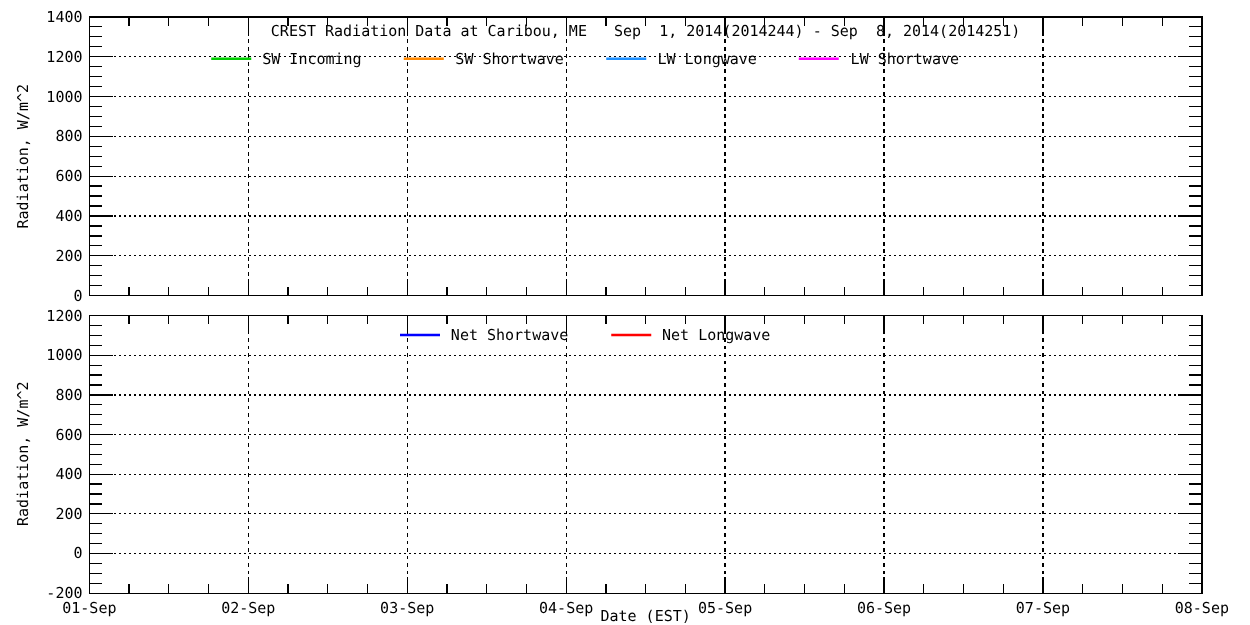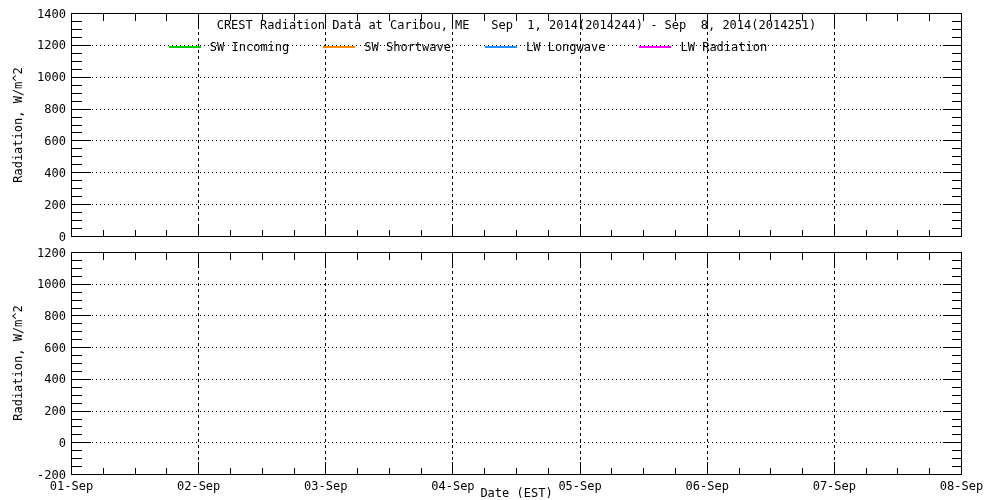--- a/index.html
+++ b/index.html
@@ -315,20 +315,30 @@
       <div class="legend-item">
         <span class="legend-swatch" style="background: rgb(255, 136, 0);"></span>
         <span>SW Shortwave</span>
       </div>
       <div class="legend-item">
         <span class="legend-swatch" style="background: rgb(30, 144, 255);"></span>
         <span>LW Longwave</span>
       </div>
       <div class="legend-item">
         <span class="legend-swatch" style="background: rgb(255, 0, 255);"></span>
-        <span>LW Radiation</span>
+        <span>LW Shortwave</span>
+      </div>
+    </div>
+  <div class="legend" id="legend-bottom">
+      <div class="legend-item">
+        <span class="legend-swatch" style="background: rgb(0, 0, 255);"></span>
+        <span>Net Shortwave</span>
+      </div>
+      <div class="legend-item">
+        <span class="legend-swatch" style="background: rgb(255, 0, 0);"></span>
+        <span>Net Longwave</span>
       </div>
     </div>
 
   <div class="ylab" id="ylab-top">Radiation, W/m^2</div>
   <div class="ylab" id="ylab-bot">Radiation, W/m^2</div>
   <div id="xlab">Date (EST)</div>
 </div>
 
 </body></html>

